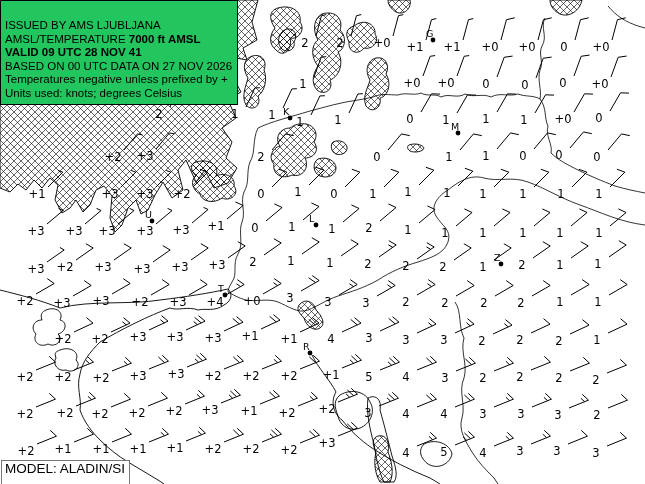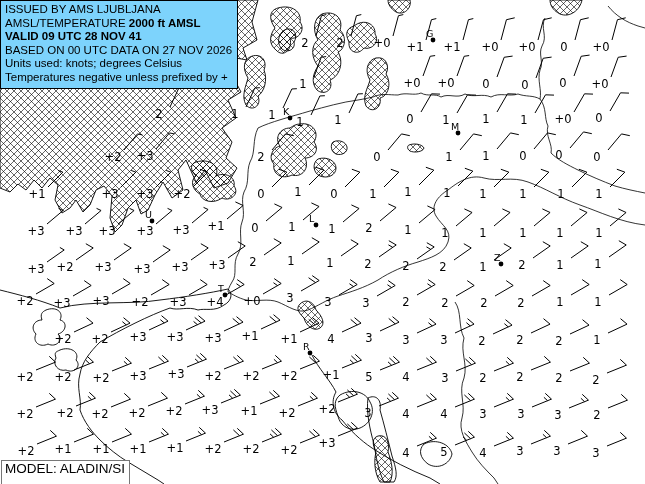--- a/index.html
+++ b/index.html
@@ -1,20 +1,20 @@
 <!DOCTYPE html>
 <html><head>
 <meta charset="utf-8">
 <style>
   html,body{margin:0;padding:0;background:#fff;}
   .canvas{position:relative;width:645px;height:484px;background:#ffffff;overflow:hidden;
           font-family:"DejaVu Sans",sans-serif;color:#000;}
   #map-svg{position:absolute;left:0;top:0;}
-  .info-box{position:absolute;left:0;top:0;background:#7dd3fc;border:1px solid #000;
-            padding:2px 5px 3px 4px;font-family:"Liberation Sans",sans-serif;
+  .info-box{position:absolute;left:0;top:0;background:#22c55e;border:1px solid #000;
+            padding:18px 5px 3px 4px;font-family:"Liberation Sans",sans-serif;
             font-size:11.5px;line-height:13.6px;z-index:5;}
   .info-box .b{font-weight:bold;}
   .model-box{position:absolute;left:1px;top:460px;background:#ffffff;border:1px solid #777;
              padding:0 4px 10px 3px;font-family:"Liberation Sans",sans-serif;
              font-size:13.5px;z-index:5;}
 </style>
 </head>
 <body>
 
 <div class="canvas">
@@ -955,21 +955,21 @@
         </g>
         <g>
           <circle cx="310" cy="353" r="2.4" fill="#000000"></circle>
           <text x="303" y="350" font-size="9.5" fill="#000000">R</text>
         </g>
       </g>
   </svg>
 
   <div class="info-box">
     <div>ISSUED BY AMS LJUBLJANA</div>
-    <div><span>AMSL/TEMPERATURE </span><span class="b">2000 ft AMSL</span></div>
+    <div><span>AMSL/TEMPERATURE </span><span class="b">7000 ft AMSL</span></div>
     <div class="b">VALID 09 UTC 28 NOV 41</div>
     <div>BASED ON 00 UTC DATA ON 27 NOV 2026</div>
+    <div>Temperatures negative unless prefixed by +</div>
     <div>Units used: knots; degrees Celsius</div>
-    <div>Temperatures negative unless prefixed by +</div>
   </div>
 
   <div class="model-box">MODEL: ALADIN/SI</div>
 </div>
 
 </body></html>

